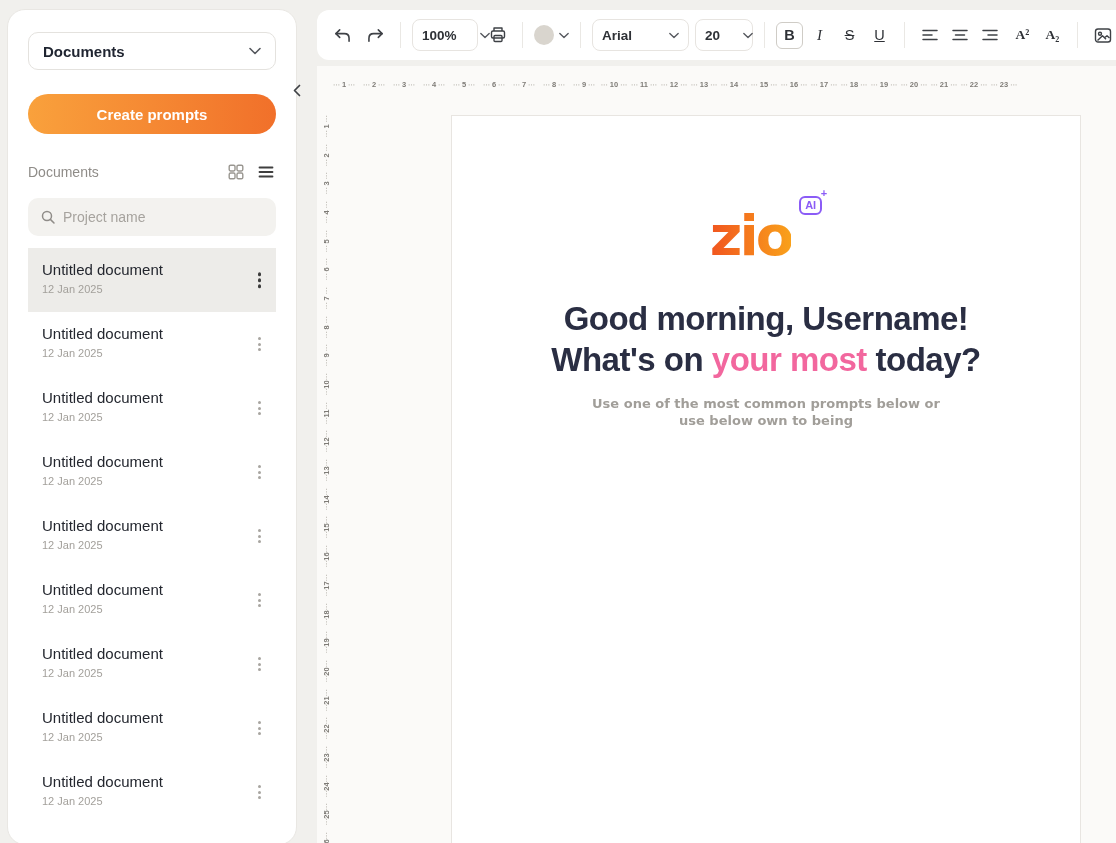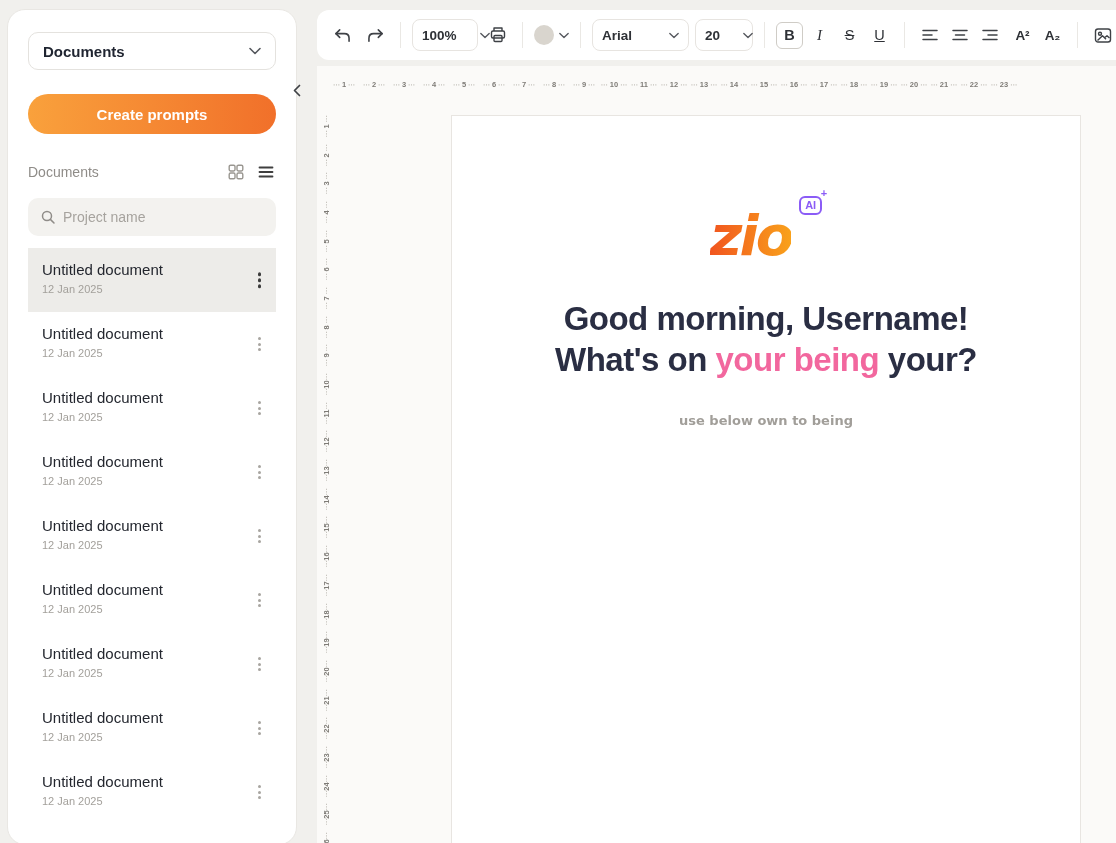--- a/index.html
+++ b/index.html
@@ -97,21 +97,21 @@
     font-size:14.5px; color:#2E3136; cursor:pointer; font-family:inherit; padding:0;
   }
   .fmt-btn.bold { font-weight:800; }
   .fmt-btn.active { border:1.5px solid #CFCCC6; }
   .fmt-btn.italic { font-style:italic; font-family:"Liberation Serif", serif; font-size:15px; }
   .fmt-btn.strike { text-decoration:line-through; }
   .fmt-btn.underline { text-decoration:underline; }
   .script-btn {
     width:27px; height:27px; border:none; background:transparent;
     display:flex; align-items:center; justify-content:center;
-    font-size:13.5px; font-weight:600; color:#2E3136; cursor:pointer; font-family:Liberation Sans, sans-serif; padding:0;
+    font-size:13.5px; font-weight:600; color:#2E3136; cursor:pointer; font-family:Liberation Serif, serif; padding:0;
   }
 
   
   .hruler { position:absolute; left:329px; top:78px; height:13px; display:flex; align-items:center; }
   .hcell {
     width:30px; display:flex; align-items:center; justify-content:center; gap:2px;
     font-size:7.5px; font-weight:700; color:#7E7B76;
   }
   .hcell i { font-style:normal; }
   .hcell::before, .hcell::after { content:"\22EF"; font-size:7px; color:#C7C4BE; line-height:1; }
@@ -123,21 +123,21 @@
   }
   .vcell i { font-style:normal; transform:rotate(-90deg); display:block; }
   .vcell::before, .vcell::after { content:"\22EE"; font-size:7px; color:#C7C4BE; line-height:6px; display:block; }
 
   
   .logo-wrap { margin-top:92px; display:flex; justify-content:center; align-items:flex-start; }
   .logo-text {
     font-family:"DejaVu Sans", sans-serif; font-size:56px; font-weight:800;
     letter-spacing:-3px; line-height:1;
     background:linear-gradient(90deg, var(--logo_orange_start,#F1551F), var(--logo_orange_end,#F9A11B));
-    -webkit-background-clip:text; background-clip:text; color:transparent;font-style:italic;
+    -webkit-background-clip:text; background-clip:text; color:transparent;
   }
   .logo-badge {
     position:relative; margin-left:8px; margin-top:-12px;
     border:2px solid var(--badge_purple,#8B5CF6); border-radius:6px;
     padding:2px 4px; font-size:11px; font-weight:800; color:var(--badge_purple,#8B5CF6);
     display:flex; align-items:center; line-height:1;
   }
   .badge-plus { position:absolute; top:-10px; right:-7px; font-size:11px; font-weight:800; color:var(--badge_purple,#8B5CF6); }
   .heading {
     margin:34px 0 0; text-align:center;
@@ -299,24 +299,24 @@
   <section class="page">
     <div class="logo-wrap">
       <span class="logo-text">zio</span>
       <span class="logo-badge">
         <span>AI</span>
         <span class="badge-plus">+</span>
       </span>
     </div>
     <h1 class="heading">
       <div>Good morning, Username!</div>
-      <div><span>What's on </span><span class="hl">your being</span><span> your?</span></div>
+      <div><span>What's on </span><span class="hl">your most</span><span> today?</span></div>
     </h1>
     <p class="subtitle">
-      <br>
+      <span>Use one of the most common prompts below or</span><br>
       <span>use below own to being</span>
     </p>
   </section>
 </main>
 
 <div class="hruler">
 
 <span class="hcell">
       <i>1</i>
     </span>

